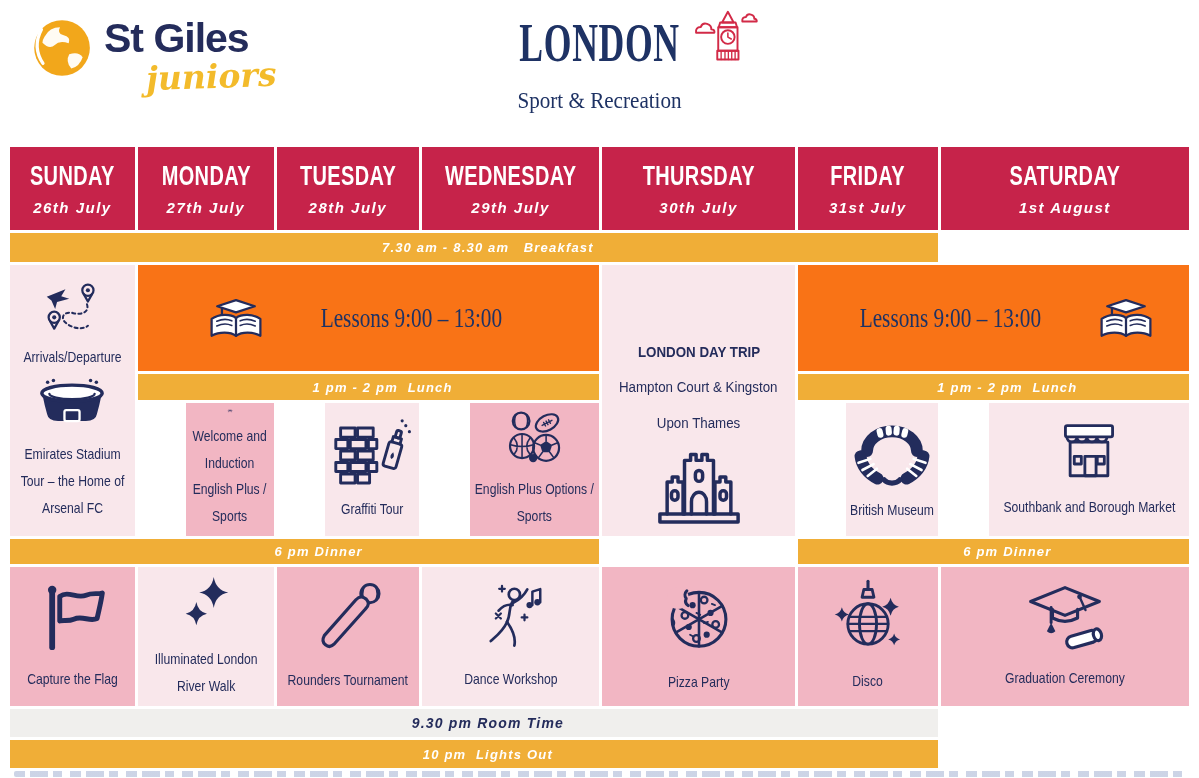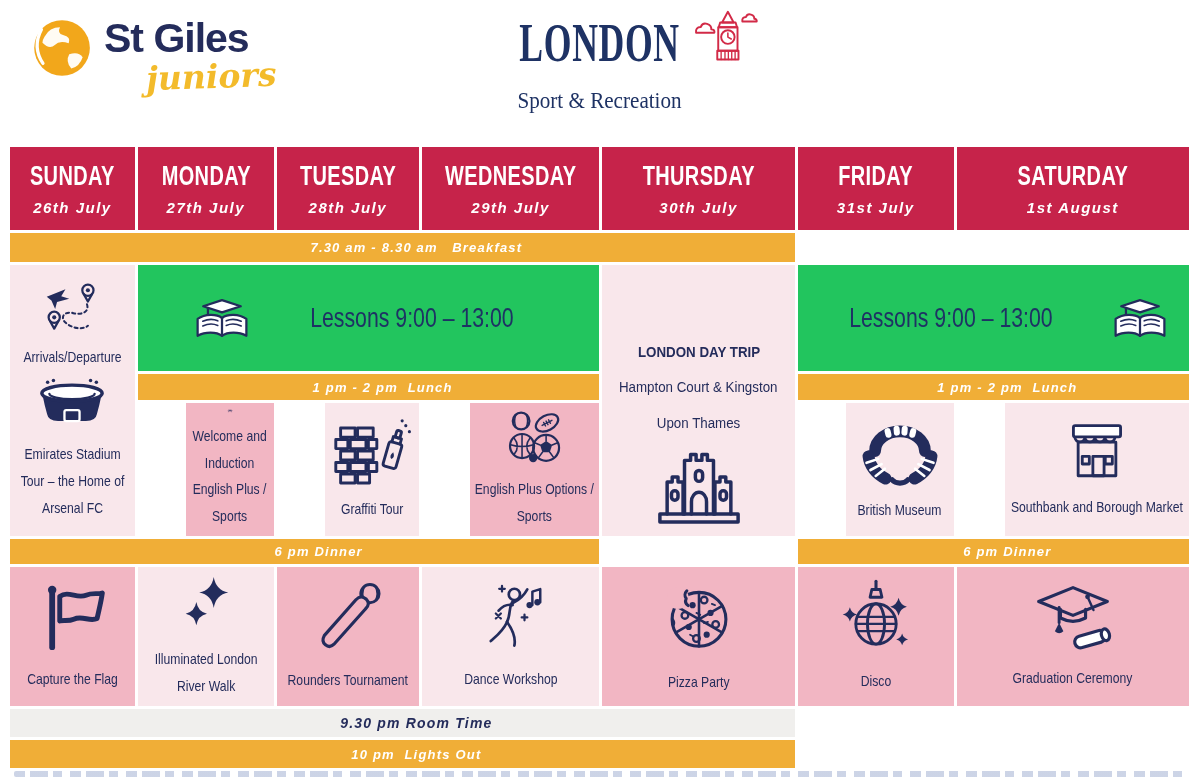--- a/index.html
+++ b/index.html
@@ -13,36 +13,36 @@
   .brand-sub { font-family: "DejaVu Serif", serif; font-style: italic; font-weight: bold;
                font-size: 33px; color: #F3BB2B; margin-left: 42px; margin-top: -4px; transform: rotate(-2deg); }
   .title-wrap { position: absolute; left: 0; right: 0; top: 14px; text-align: center; font-family: Liberation Serif, serif; }
   .city { display: inline-block; position: relative; font-size: 54px; font-weight: bold; color: #1E3264;
           transform: scaleX(0.66); letter-spacing: 1px; line-height: 1.1; }
   .bigben { position: absolute; right: -110px; top: -6px; }
   .subtitle { margin-top: 14px; font-size: 24px; color: #1E3264; transform: scaleX(0.88); }
 
   
   .grid { position: absolute; left: 10px; top: 147px; width: 1179px;
-          display: grid; grid-template-columns: repeat(5, 1fr);
+          display: grid; grid-template-columns: repeat(6, 1fr);
           grid-template-rows: 83px 29px 106px 26px 133px 25px 139px 28px 28px;
           gap: 3px; }
   .dayhead { background: #C6234A; color: #fff; display: flex; flex-direction: column;
              align-items: center; justify-content: center; gap: 7px; }
   .dayname { font-size: 27px; font-weight: bold; letter-spacing: 0.5px; transform: scaleX(0.74); white-space: nowrap; }
   .daydate { font-size: 15px; font-weight: bold; font-style: italic; letter-spacing: 1.5px; }
   .bar { background: #F0AE37; color: #fff; display: flex; align-items: center; justify-content: center;
          font-size: 13px; font-weight: bold; font-style: italic; letter-spacing: 1.2px; padding-left: 28px; }
   .bar span { white-space: pre; }
   .bar.gray { background: #F0EFED; color: #242C5B; font-size: 14px; }
   .cell { display: flex; flex-direction: column; align-items: center; justify-content: center;
           padding: 6px 4px; text-align: center; }
   .pink-l { background: #F9E7EB; }
   .pink-d { background: #F2B6C3; }
-  .gray-c { background: #22c55e; }
+  .gray-c { background: #f97316; font-family: Liberation Serif, serif; }
   .label { color: #242C5B; font-size: 14.5px; line-height: 1.85;
            width: 119%; margin-left: -9.5%; margin-right: -9.5%; transform: scaleX(0.84); }
   .lessons { flex-direction: row; gap: 26px; }
   .lessons-label { color: #1E3264; font-size: 28px; white-space: nowrap; transform: scaleX(0.76); }
   .sunday-cell { justify-content: space-evenly; padding: 8px 4px; }
   .thursday-cell { justify-content: flex-start; padding-top: 72px; gap: 6px; }
   .trip-line { color: #242C5B; font-size: 15.5px; line-height: 1.9; transform: scaleX(0.86); white-space: nowrap; }
   .trip-line.b1 { font-weight: bold; }
   .evening { gap: 10px; }
   .afternoon { gap: 10px; margin-left: 48px; }

